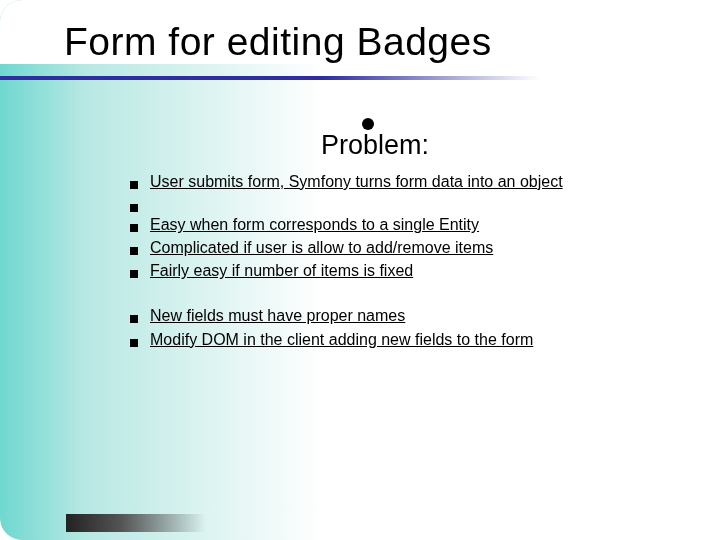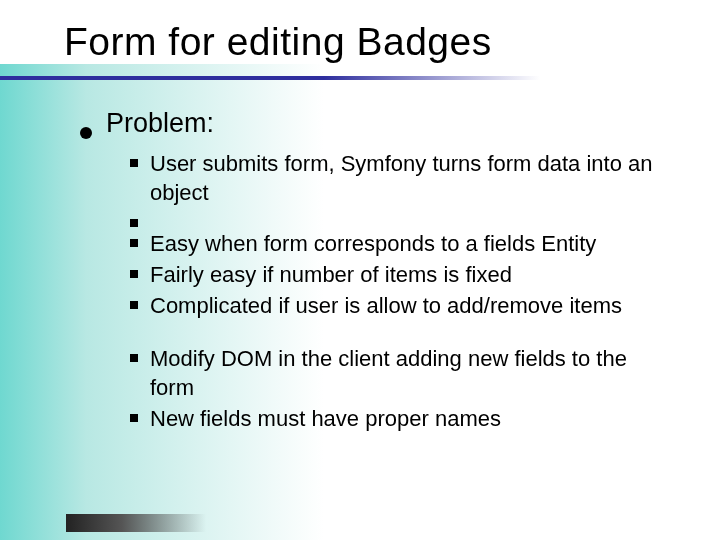--- a/index.html
+++ b/index.html
@@ -3,20 +3,21 @@
 <meta charset="utf-8">
 <style>
   * { margin: 0; padding: 0; box-sizing: border-box; }
   html, body { width: 720px; height: 540px; font-family: Arial, Helvetica, sans-serif; background: #fff; }
   .slide {
     width: 720px;
     height: 540px;
     position: relative;
     background: linear-gradient(to right, #6fd8d0 0%, #b8e8e3 12%, #ffffff 45%, #ffffff 100%);
     overflow: hidden;
+    border-radius: 22px;
   }
   .title-wrap {
     padding: 20px 0 0 64px;
     background: #fff;
   }
   .title {
     font-size: 39px;
     font-weight: 400;
     color: #000;
     letter-spacing: 0.5px;
@@ -25,22 +26,23 @@
     margin-top: 12px;
     height: 4px;
     width: 100%;
     background: linear-gradient(to right, #2e2e9e 0%, #2e2e9e 45%, rgba(46,46,158,0) 75%);
   }
   .content {
     padding: 28px 50px 0 80px;
   }
   .top-item {
     display: flex;
-    align-items: flex-end;
+    align-items: center;
     margin-bottom: 6px;
+    flex-direction: column;
   }
   .bullet-disc {
     width: 12px;
     height: 12px;
     background: #000;
     border-radius: 50%;
     margin-top: 10px;
     margin-right: 14px;
     flex-shrink: 0;
   }
@@ -58,23 +60,24 @@
   }
   .bullet-square {
     width: 8px;
     height: 8px;
     background: #000;
     margin-top: 10px;
     margin-right: 12px;
     flex-shrink: 0;
   }
   .sub-text {
-    font-size: 22px;
+    font-size: 16px;
     color: #000;
     line-height: 1.32;
+    text-decoration: underline;
   }
   .footer-bar {
     position: absolute;
     left: 66px;
     bottom: 8px;
     width: 140px;
     height: 18px;
     background: linear-gradient(to right, #222 0%, #555 40%, rgba(85,85,85,0) 100%);
   }
 </style>
@@ -96,39 +99,39 @@
     <div class="sublist">
       <div class="sub-item">
         <span class="bullet-square"></span>
         <span class="sub-text">User submits form, Symfony turns form data into an object</span>
       </div>
       <div class="sub-item">
         <span class="bullet-square"></span>
       </div>
       <div class="sub-item">
         <span class="bullet-square"></span>
-        <span class="sub-text">Easy when form corresponds to a fields Entity</span>
+        <span class="sub-text">Easy when form corresponds to a single Entity</span>
+      </div>
+      <div class="sub-item">
+        <span class="bullet-square"></span>
+        <span class="sub-text">Complicated if user is allow to add/remove items</span>
       </div>
       <div class="sub-item">
         <span class="bullet-square"></span>
         <span class="sub-text">Fairly easy if number of items is fixed</span>
-      </div>
-      <div class="sub-item">
-        <span class="bullet-square"></span>
-        <span class="sub-text">Complicated if user is allow to add/remove items</span>
       </div>
     </div>
 
     <div class="sublist">
       <div class="sub-item">
         <span class="bullet-square"></span>
-        <span class="sub-text">Modify DOM in the client adding new fields to the form</span>
+        <span class="sub-text">New fields must have proper names</span>
       </div>
       <div class="sub-item">
         <span class="bullet-square"></span>
-        <span class="sub-text">New fields must have proper names</span>
+        <span class="sub-text">Modify DOM in the client adding new fields to the form</span>
       </div>
     </div>
 
   </div>
 
   <div class="footer-bar"></div>
 </div>
 
 </body></html>

